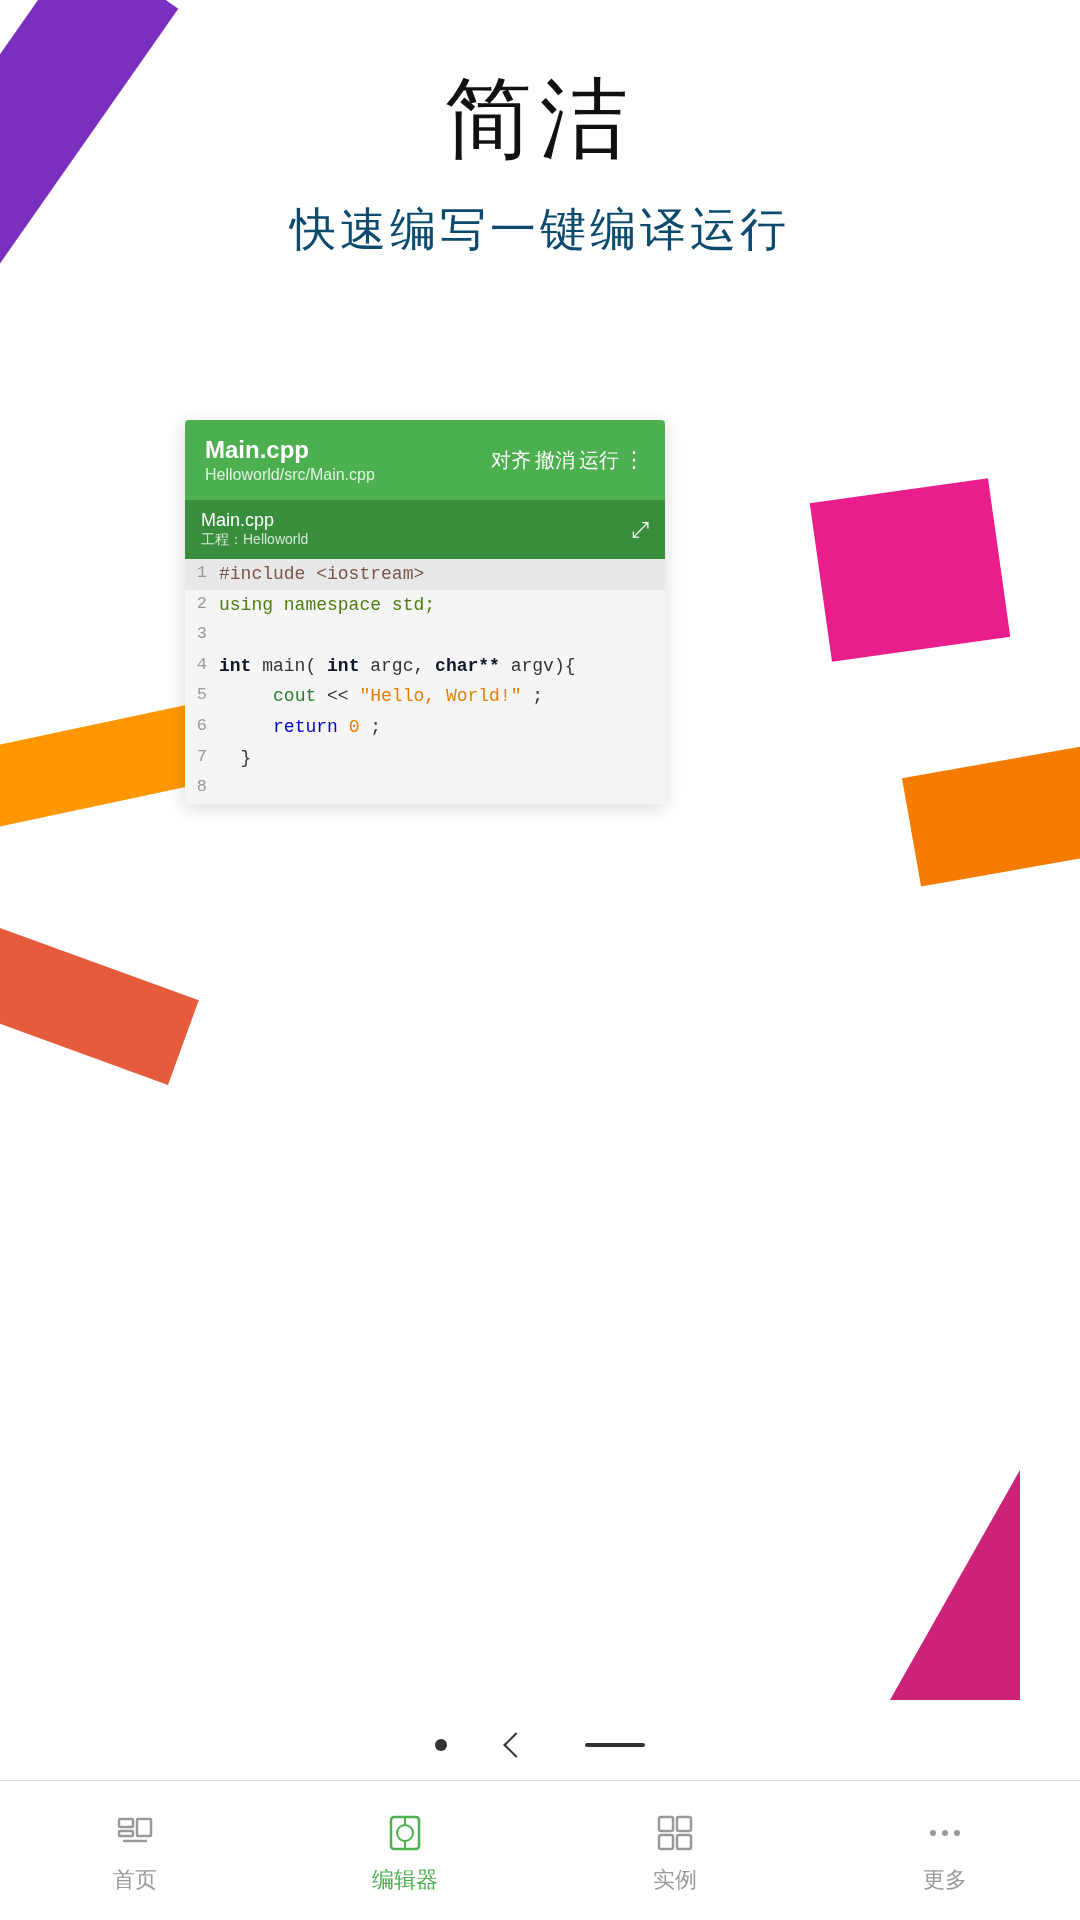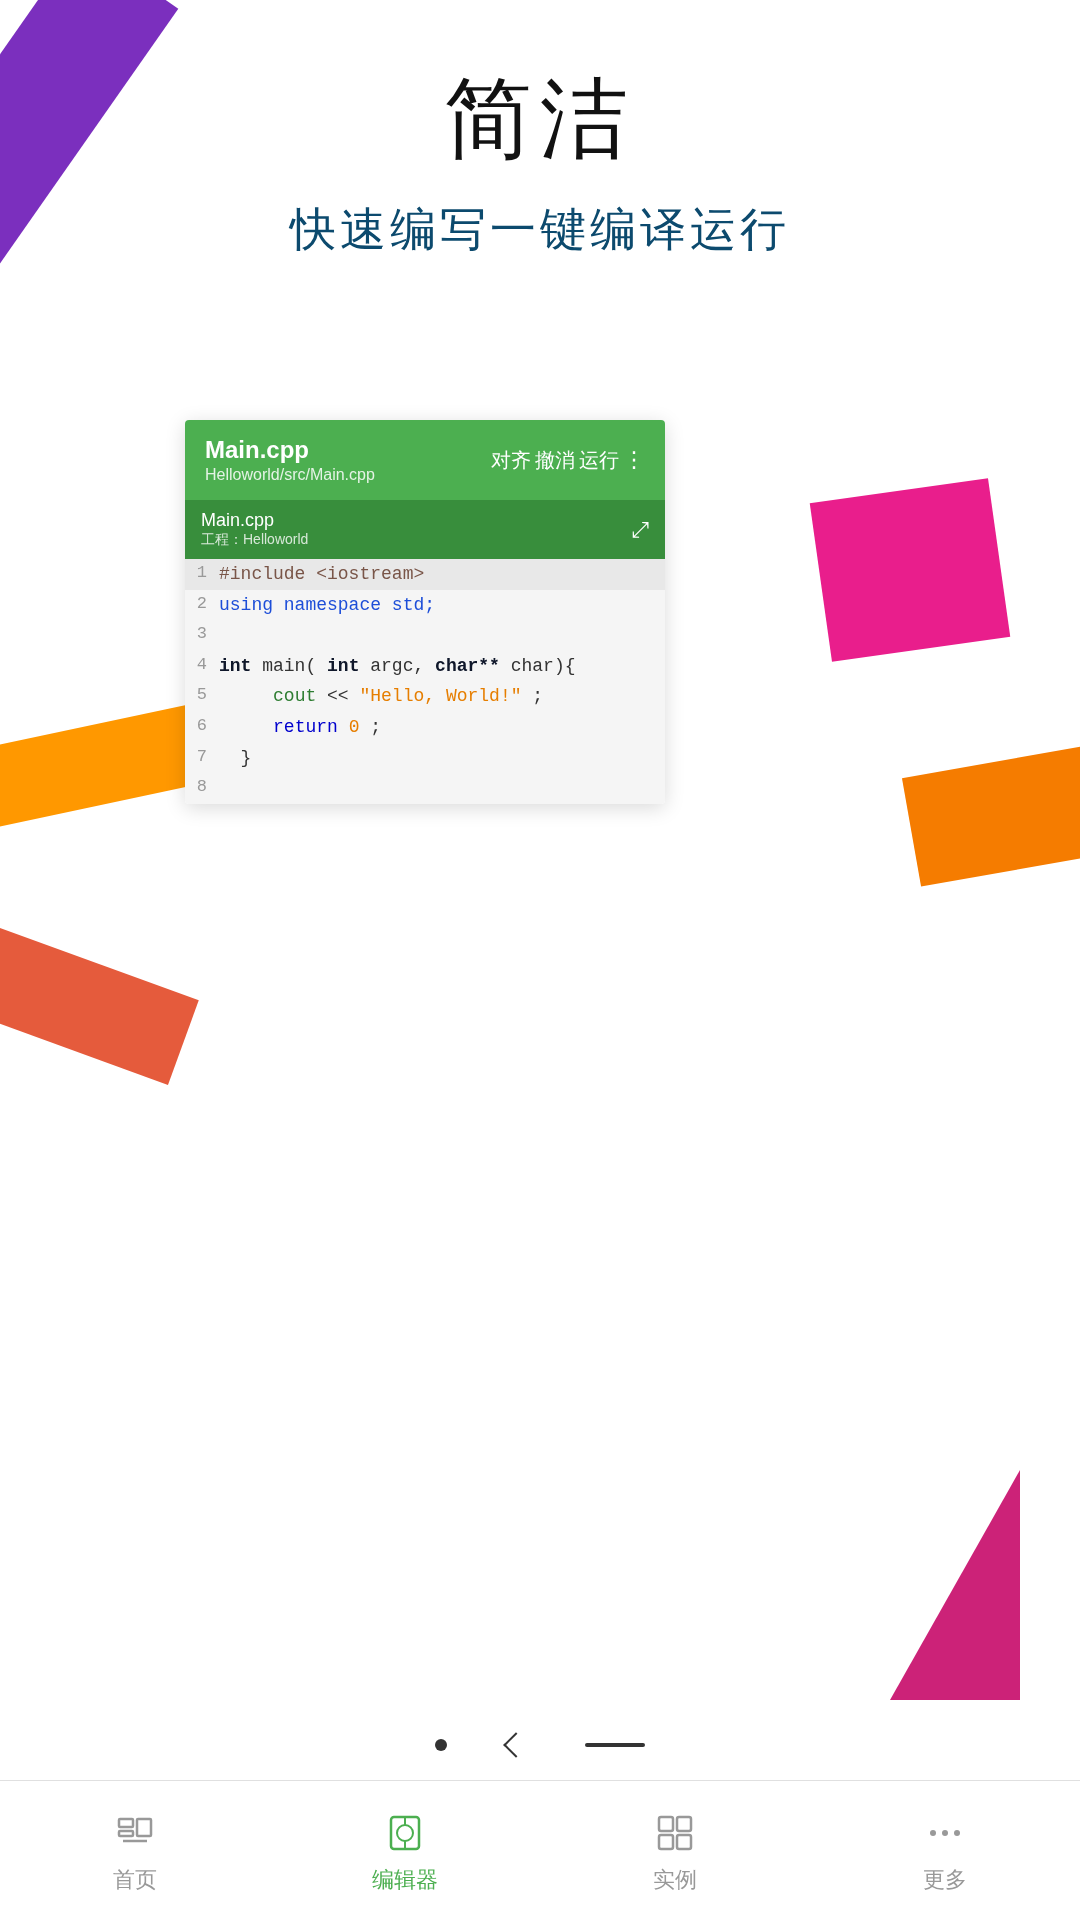--- a/index.html
+++ b/index.html
@@ -224,21 +224,21 @@
       padding-left: 4px;
       color: #333;
     }
 
     
     .c-include { color: #795548; }
     .c-keyword { color: #0000cd; }
     .c-type { color: #0f172a; font-weight: bold; }
     .c-string { color: #e67e00; }
     .c-number { color: #e67e00; }
-    .c-namespace { color: #1d4ed8; }
+    .c-namespace { color: #4d7c0f; }
     .c-cout { color: #2e7d32; }
     .c-white { color: #333; }
 
     
     .bottom-nav {
       position: absolute;
       bottom: 0;
       left: 0;
       right: 0;
       height: 140px;
@@ -373,21 +373,21 @@
       <span class="line-content">&nbsp;</span>
     </div>
     <div class="code-line">
       <span class="line-num">4</span>
       <span class="line-content">
         <span class="c-type">int</span>
         <span class="c-white">  main(</span>
         <span class="c-type">int</span>
         <span class="c-white"> argc, </span>
         <span class="c-type">char**</span>
-        <span class="c-white"> char){</span>
+        <span class="c-white"> argv){</span>
       </span>
     </div>
     <div class="code-line">
       <span class="line-num">5</span>
       <span class="line-content">
         <span class="c-white">&nbsp;&nbsp;&nbsp;&nbsp;</span>
         <span class="c-cout">cout</span>
         <span class="c-white"> &lt;&lt; </span>
         <span class="c-string">"Hello, World!"</span>
         <span class="c-white">;</span>

